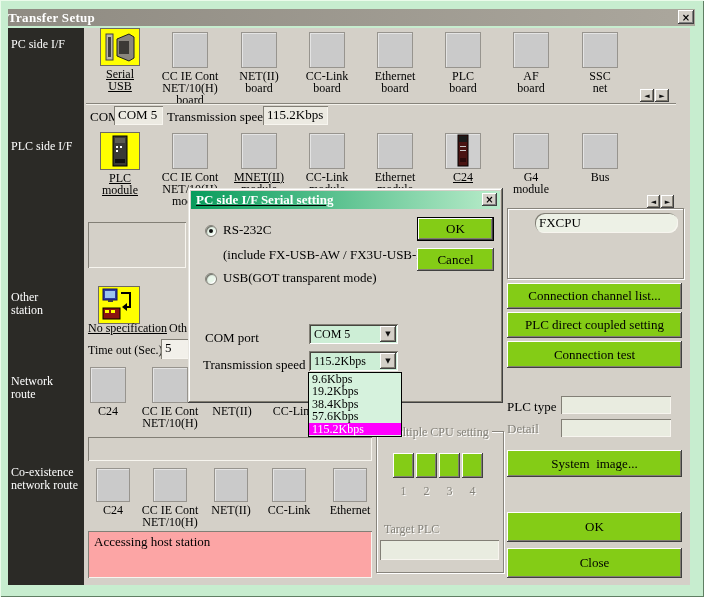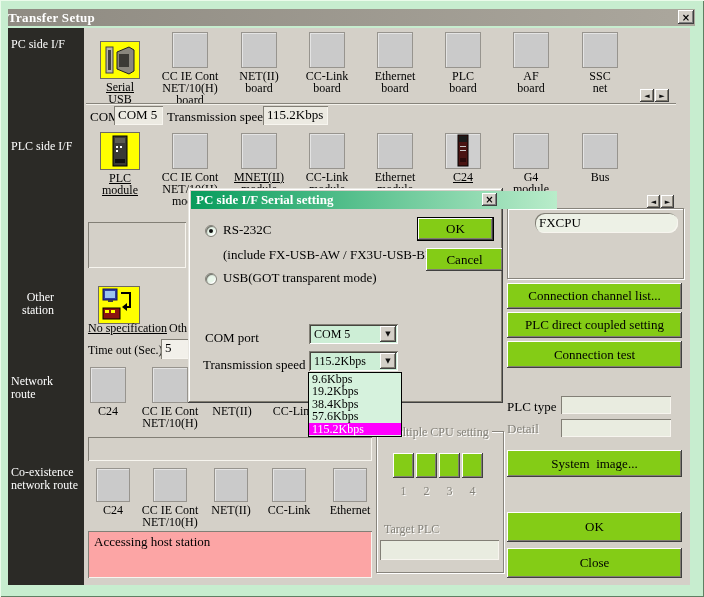--- a/index.html
+++ b/index.html
@@ -40,53 +40,53 @@
   
   .combo{background:#cdeed6;box-shadow:inset 1px 1px 0 #827f76, inset -1px -1px 0 #fff, inset 2px 2px 0 #46443e;}
   .cval{position:absolute;left:5px;top:3px;font-size:12px;}
   .carrow{position:absolute;right:2px;top:2px;width:16px;height:16px;}
   .ddlist{background:#d6f2dd;border:1px solid #000;box-sizing:border-box;z-index:30;}
   .opt{height:12.4px;line-height:12.5px;font-size:12px;padding-left:3px;}
   .opt.sel{background:#ff00ff;color:#fff;}
   
   #sdlg{left:188px;top:188px;width:315px;height:215px;background:#d4d0c8;z-index:20;
         box-shadow:inset -1px -1px 0 #404040, inset 1px 1px 0 #e8e6e0, inset -2px -2px 0 #817d72, inset 2px 2px 0 #fff;}
-  .gtitle{position:absolute;left:3px;top:3px;width:366px;height:18px;
-          background:linear-gradient(90deg,#089c5c,#b9ecca);display:flex;align-items:center;padding-left:5px;box-sizing:border-box;}
+  .gtitle{position:absolute;left:3px;top:3px;width:309px;height:18px;
+          background:linear-gradient(90deg,#089c5c,#b9ecca);display:flex;align-items:center;padding-left:5px;box-sizing:border-box;text-decoration:underline;}
   .gtitle .t{color:#fff;font-weight:bold;font-size:13px;}
   .radio{position:absolute;width:12px;height:12px;border-radius:50%;background:#e9f6ea;
          box-shadow:inset 1px 1px 1px #6b6b64, inset -1px -1px 0 #fff;border:1px solid #828078;box-sizing:border-box;}
   .radio .dot{position:absolute;left:3px;top:3px;width:4px;height:4px;border-radius:50%;background:#111;}
   .lbl{position:absolute;font-size:13px;}
   .lbl12{position:absolute;font-size:12px;}
 </style>
 </head>
 <body>
 
 <div id="win">
 
   <div class="abs titlebar">
     <span class="title">Transfer Setup</span>
   </div>
   <div class="abs wbtn" style="left:678px;top:10px;">×</div>
 
   <div class="abs sidebar">
     <span class="sblabel" style="left:3px;top:10px;">PC side I/F</span>
     <span class="sblabel" style="left:3px;top:112px;">PLC side I/F</span>
-    <span class="sblabel" style="left:14px;top:263px;text-align:right;">Other
+    <span class="sblabel" style="left:3px;top:263px;">Other
 station</span>
     <span class="sblabel" style="left:3px;top:347px;">Network
 route</span>
     <span class="sblabel" style="left:3px;top:438px;">Co-existence
 network route</span>
   </div>
 
   <div class="abs content"></div>
 
-  <div class="icb" style="left:86px;top:41px;text-decoration:underline;">
+  <div class="icb" style="left:86px;top:28px;text-decoration:underline;">
     <div class="ytile">
       <svg width="38" height="36" viewBox="0 0 38 36">
         <rect x="5" y="5" width="7" height="26" fill="#b8b4ac" stroke="#404040"></rect>
         <rect x="7" y="8" width="3" height="20" fill="#404040"></rect>
         <path d="M16 10 L28 5 L33 8 L33 29 L28 32 L16 27 Z" fill="#8a867e" stroke="#202020"></path>
         <rect x="18" y="12" width="10" height="13" fill="#3c3a36"></rect>
       </svg>
     </div>
     <div class="iclabel u">Serial
 USB</div>
@@ -305,21 +305,21 @@
 
     <div class="radio" style="left:17px;top:37px;">
         <span class="dot"></span>
       </div>
     <span class="lbl" style="left:35px;top:34px;">RS-232C</span>
     <span class="lbl" style="left:35px;top:59px;">(include FX-USB-AW / FX3U-USB-BD)</span>
     <div class="radio" style="left:17px;top:85px;"></div>
     <span class="lbl" style="left:35px;top:82px;">USB(GOT transparent mode)</span>
 
     <div class="abs btn" style="left:229px;top:29px;width:77px;height:24px;border:1px solid #000;box-sizing:border-box;">OK</div>
-    <div class="abs btn" style="left:229px;top:60px;width:77px;height:23px;margin-left:9px;">Cancel</div>
+    <div class="abs btn" style="left:229px;top:60px;width:77px;height:23px;">Cancel</div>
 
     <span class="lbl" style="left:17px;top:142px;">COM port</span>
     <div class="abs combo" style="left:121px;top:136px;width:89px;height:20px;">
       <span class="cval">COM 5</span>
       <div class="sbtn carrow">
           <span>▼</span>
         </div>
     </div>
 
     <span class="lbl" style="left:15px;top:169px;">Transmission speed</span>

